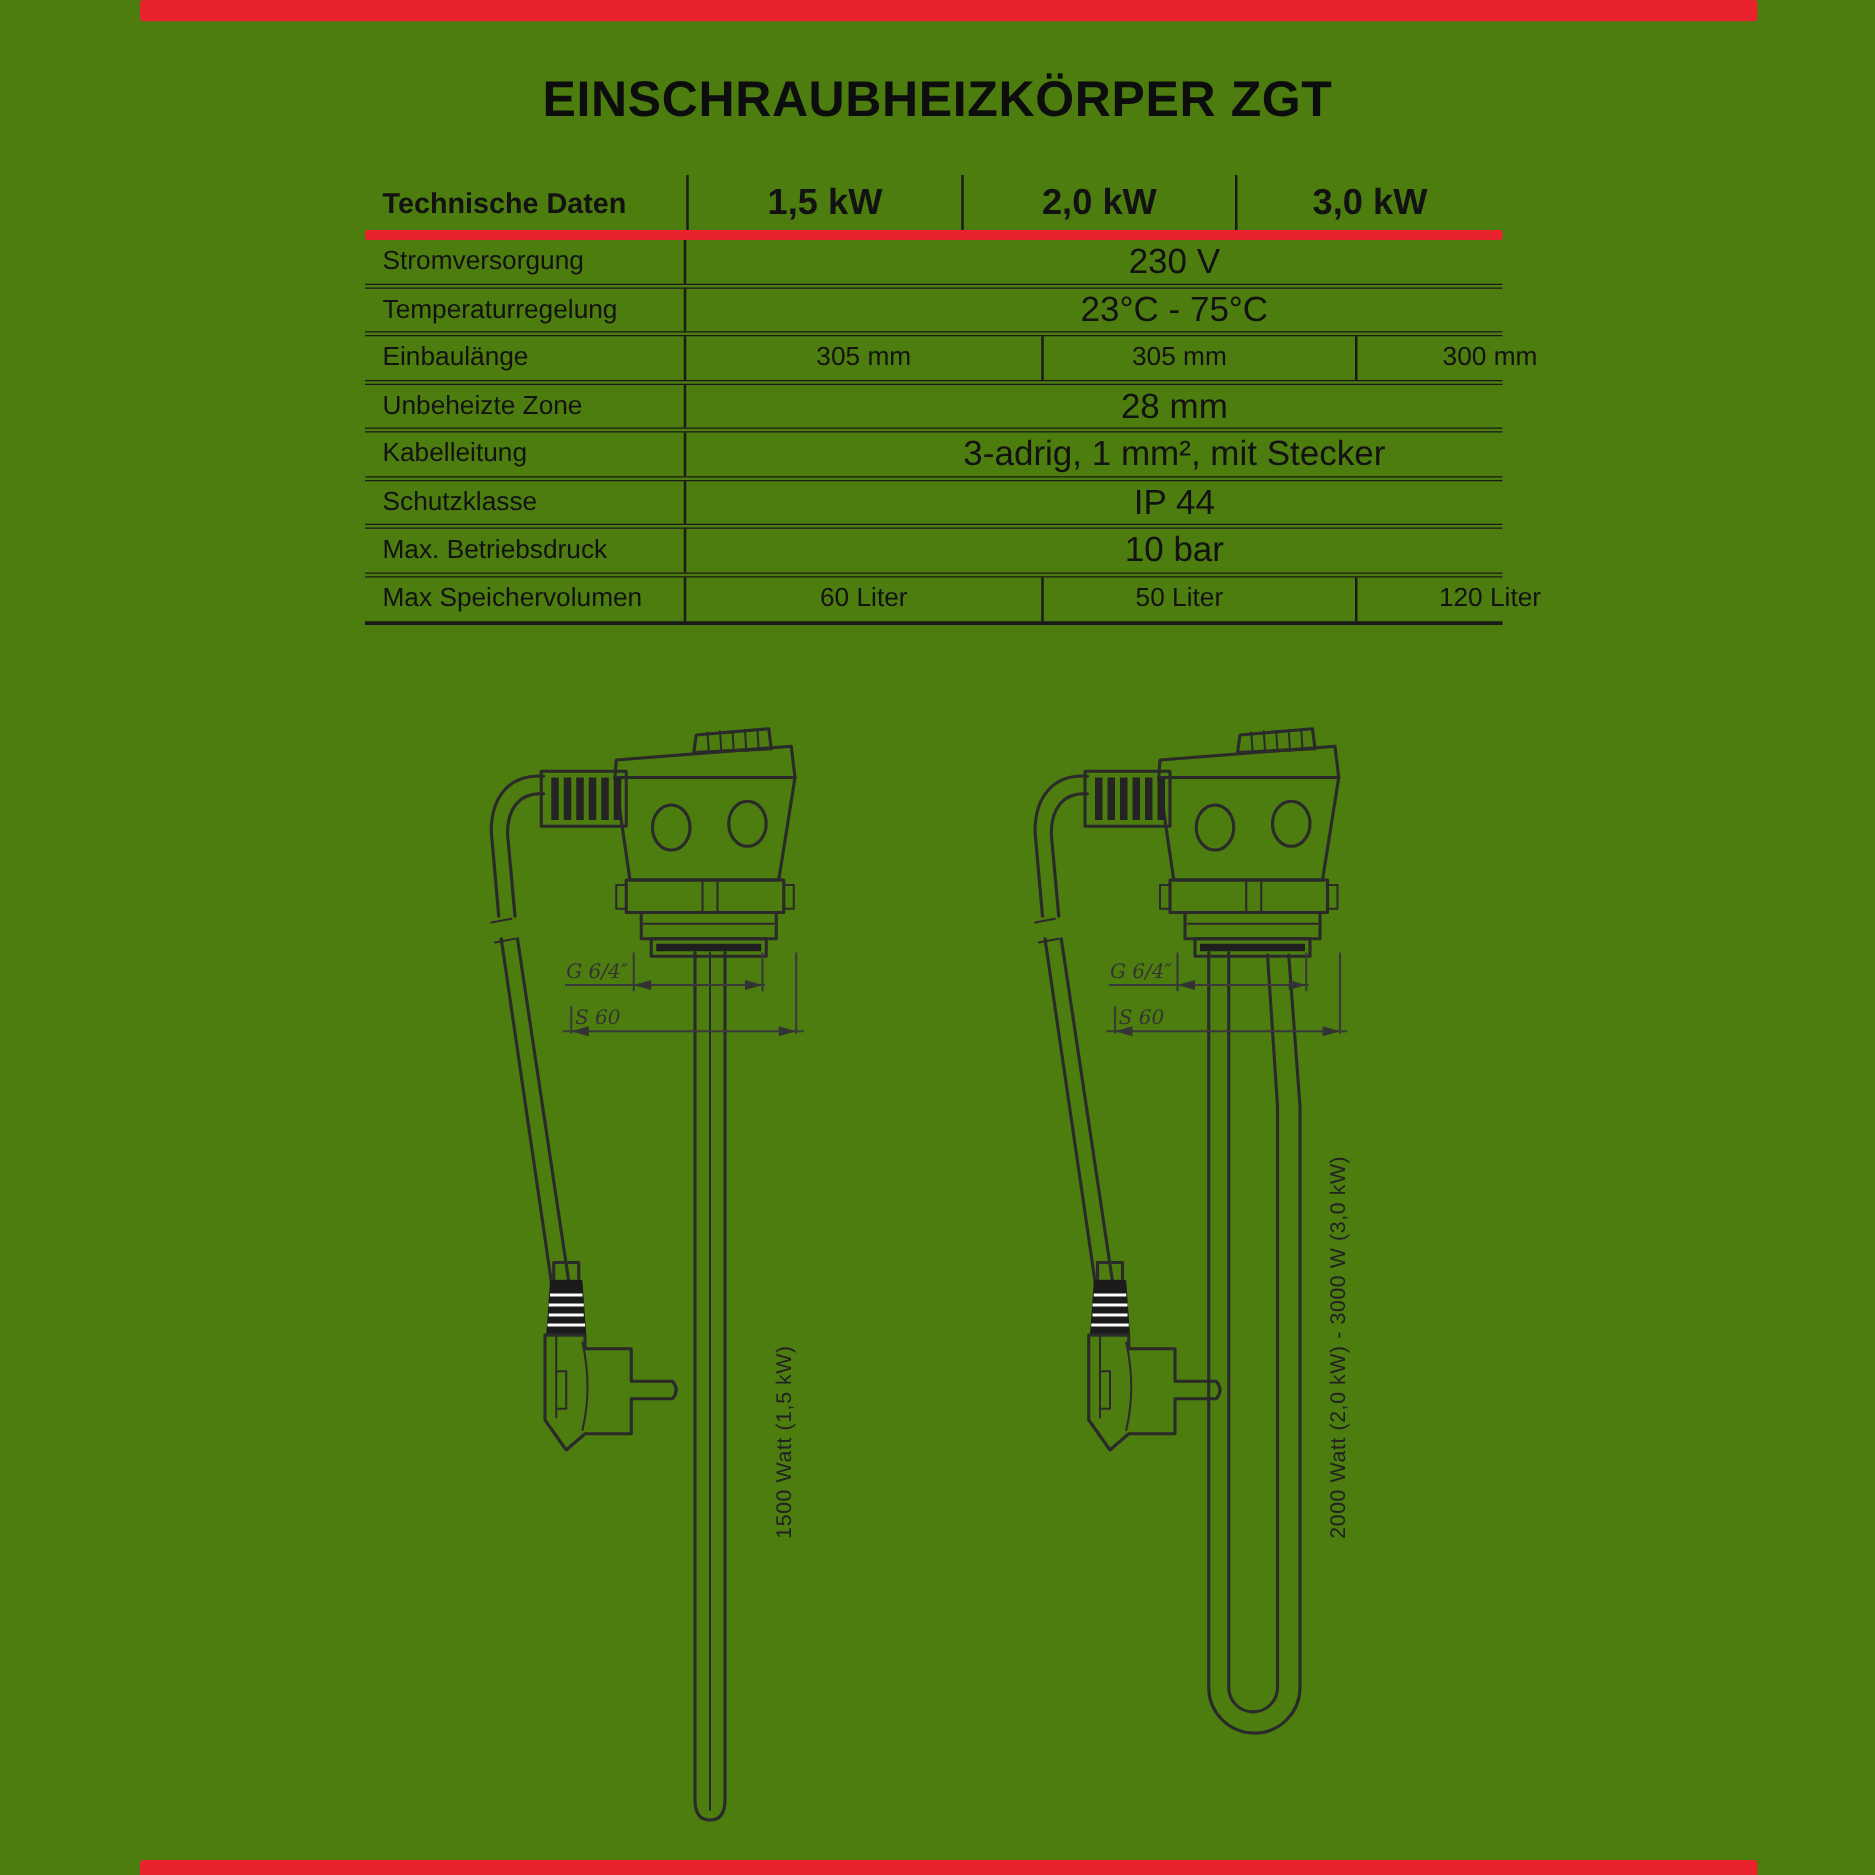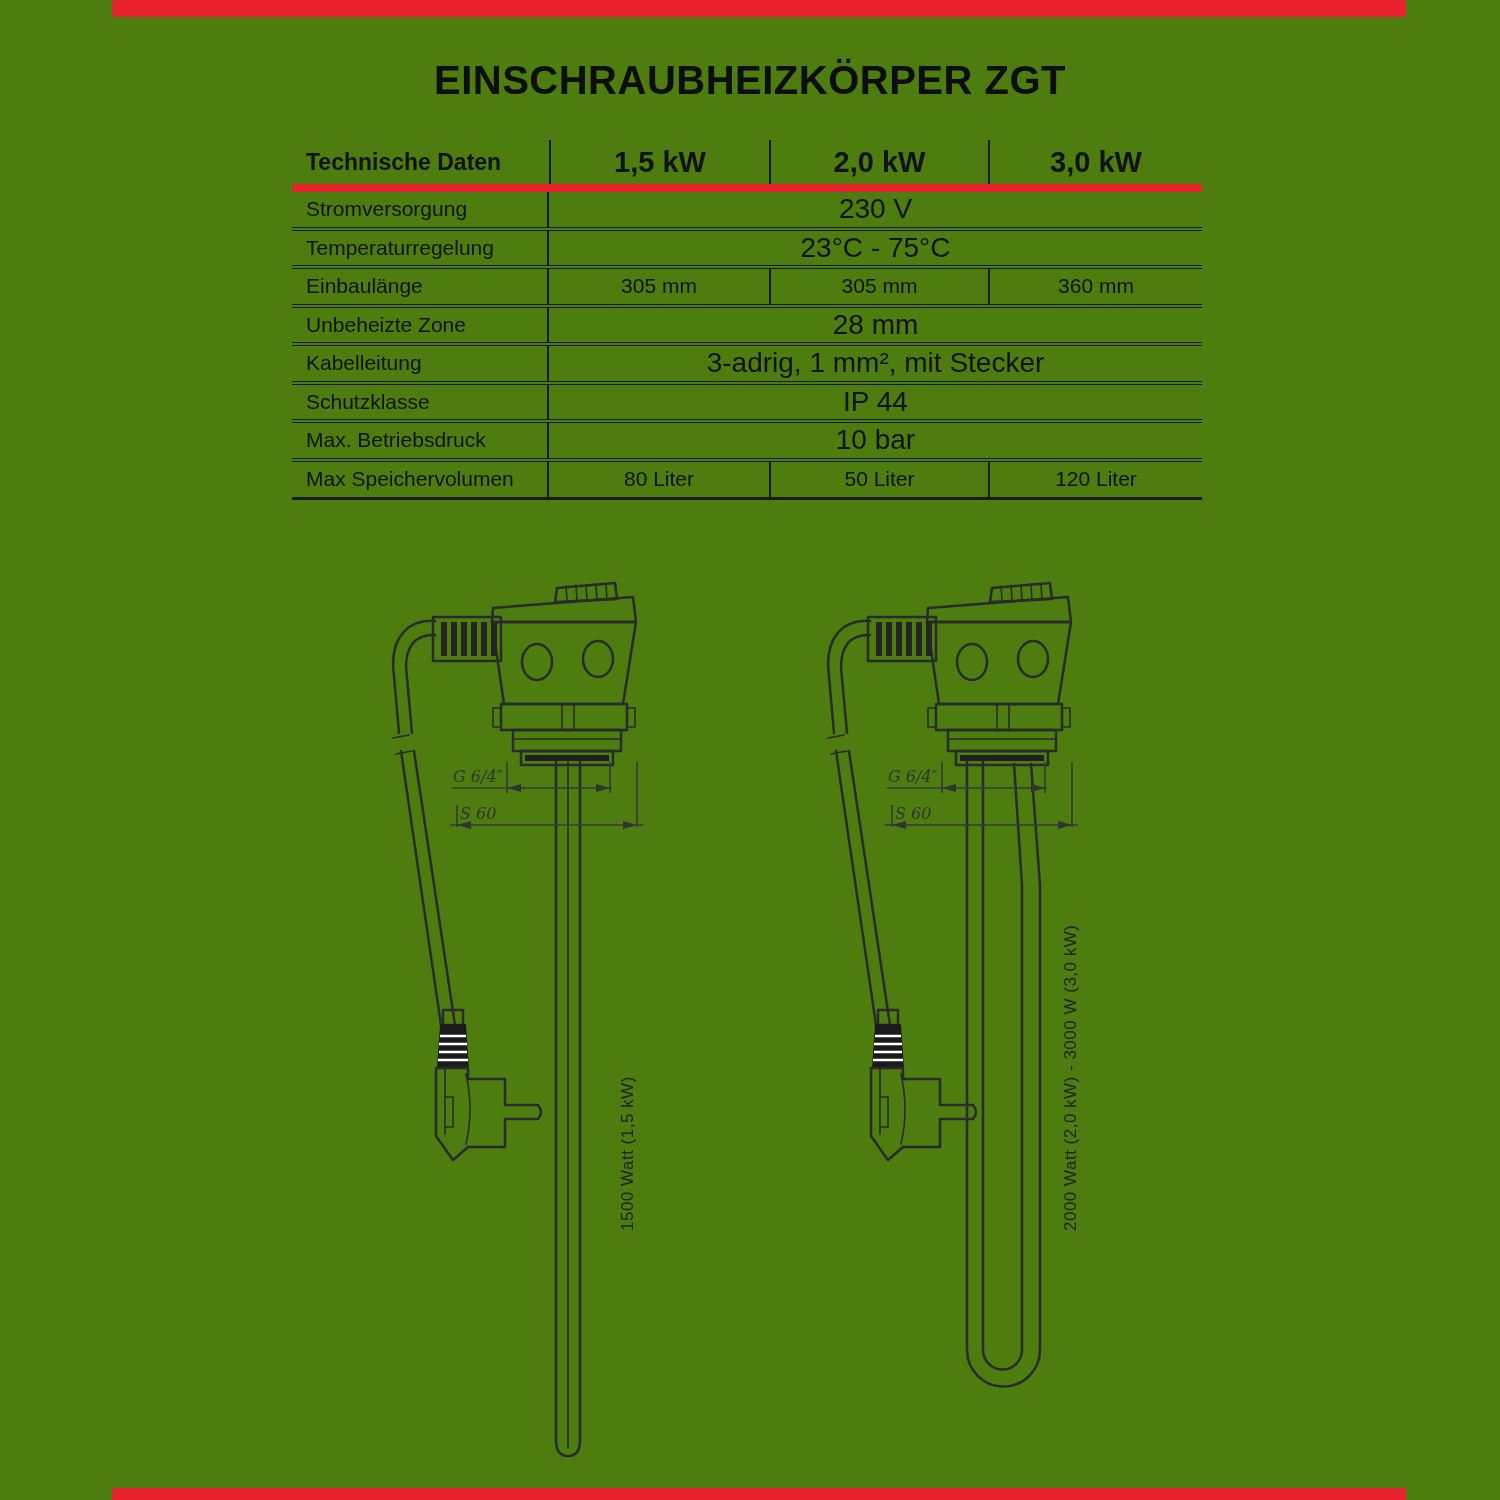--- a/index.html
+++ b/index.html
@@ -15,21 +15,21 @@
     position:absolute; top:58px; left:0; width:100%; text-align:center;
     font-size:40px; font-weight:bold; letter-spacing:0.5px; color:#0d0d0d;
   }
   
   .spec-table { position:absolute; left:292px; top:140px; width:910px; }
   .thead, .row { display:grid; grid-template-columns:257px 220px 219px 214px; box-sizing:border-box; }
   .thead { height:44px; }
   .h-label { display:flex; align-items:center; padding-left:14px; font-weight:bold; font-size:23px; box-sizing:border-box; }
   .h-col { display:flex; align-items:center; justify-content:center; font-weight:bold; font-size:29px; border-left:2px solid var(--line); box-sizing:border-box; }
   .red-divider { height:8px; background:var(--red); border-radius:2px; }
-  .row { height:38.5px; border-bottom:4px double var(--line); }
+  .row { height:38.5px; border-bottom:4px double var(--line);gap:32px; }
   .row.last { border-bottom:3px solid var(--line); }
   .c-label { display:flex; align-items:center; padding-left:14px; font-size:21px; border-right:2px solid var(--line); box-sizing:border-box; }
   .c-span { grid-column:2/5; display:flex; align-items:center; justify-content:center; font-size:28px; }
   .c-val { display:flex; align-items:center; justify-content:center; font-size:21px; box-sizing:border-box; }
   .row .c-val ~ .c-val { border-left:2px solid var(--line); }
   
   .drawing { position:absolute; top:555px; }
   svg .s { fill:none; stroke:#2a2a2a; stroke-width:2.5; stroke-linejoin:round; stroke-linecap:round; }
   svg .fine { fill:none; stroke:#2a2a2a; stroke-width:1.6; stroke-linecap:round; }
   svg .thick { fill:none; stroke:#1f1f1f; stroke-width:6; }
@@ -65,41 +65,41 @@
       <div class="c-span">230 V</div>
     </div>
     <div class="row">
       <div class="c-label">Temperaturregelung</div>
       <div class="c-span">23°C - 75°C</div>
     </div>
     <div class="row">
       <div class="c-label">Einbaulänge</div>
       <div class="c-val">305 mm</div>
       <div class="c-val">305 mm</div>
-      <div class="c-val">360 mm</div>
+      <div class="c-val">300 mm</div>
     </div>
     <div class="row">
       <div class="c-label">Unbeheizte Zone</div>
       <div class="c-span">28 mm</div>
     </div>
     <div class="row">
       <div class="c-label">Kabelleitung</div>
       <div class="c-span">3-adrig, 1 mm², mit Stecker</div>
     </div>
     <div class="row">
       <div class="c-label">Schutzklasse</div>
       <div class="c-span">IP 44</div>
     </div>
     <div class="row">
       <div class="c-label">Max. Betriebsdruck</div>
       <div class="c-span">10 bar</div>
     </div>
     <div class="row last">
       <div class="c-label">Max Speichervolumen</div>
-      <div class="c-val">80 Liter</div>
+      <div class="c-val">60 Liter</div>
       <div class="c-val">50 Liter</div>
       <div class="c-val">120 Liter</div>
     </div>
   </div>
 
   <svg class="drawing" style="left:365px" width="340" height="920" viewBox="0 0 340 920">
     <g>
       <path class="s" d="M192,33 L250,28 L252,44 L190,47 Z"></path>
       <path class="fine" d="M201,31 L202,45 M211,30 L212,45 M221,30 L222,46 M231,29 L232,46 M241,29 L242,45"></path>
       <path class="s" d="M128,53 L268,42 L271,67 L127,67 Z"></path>

